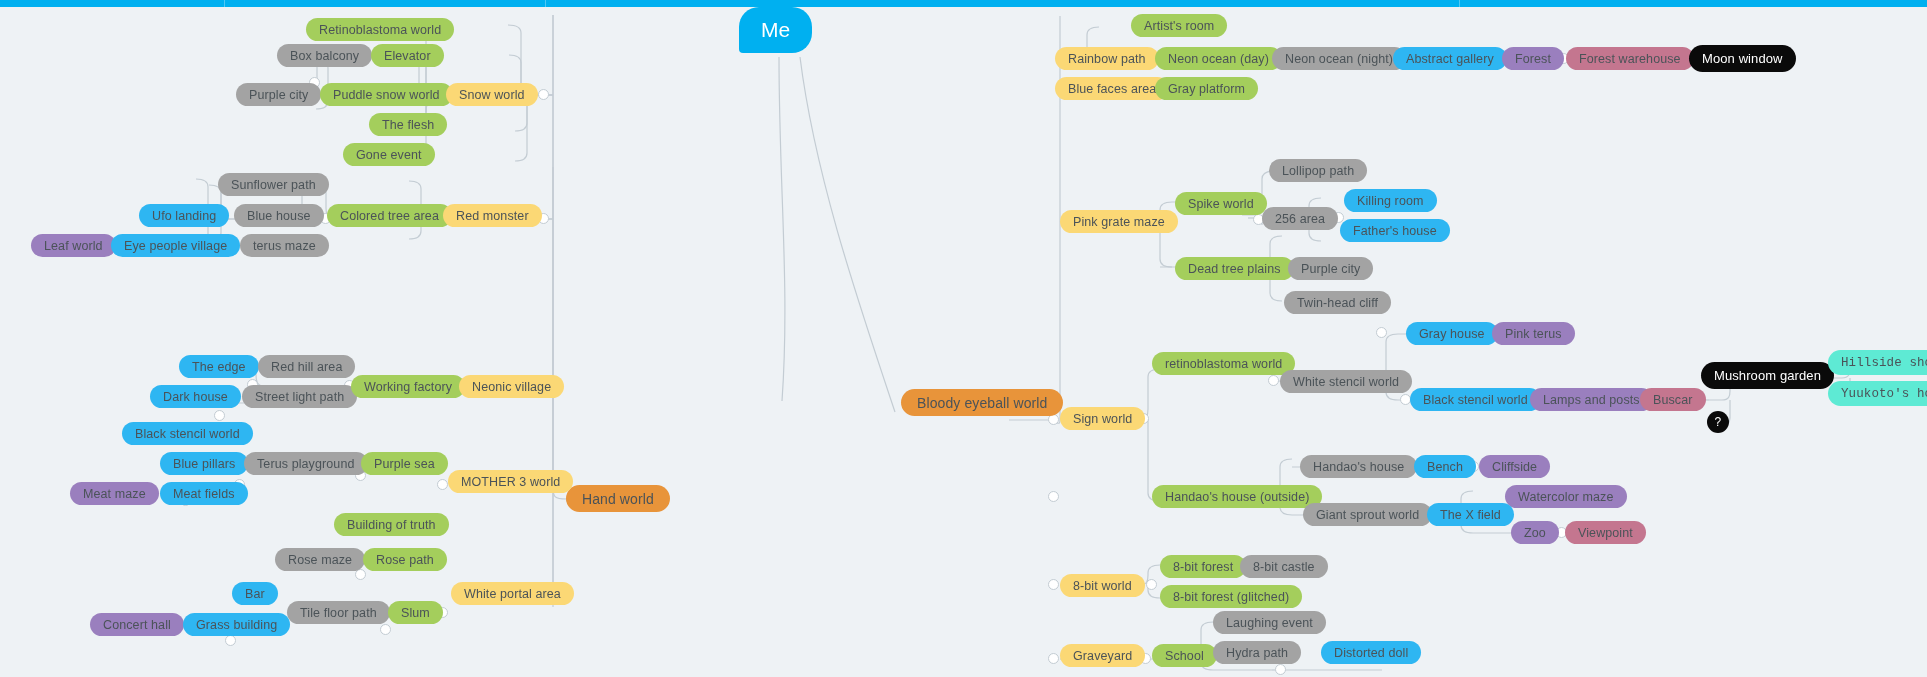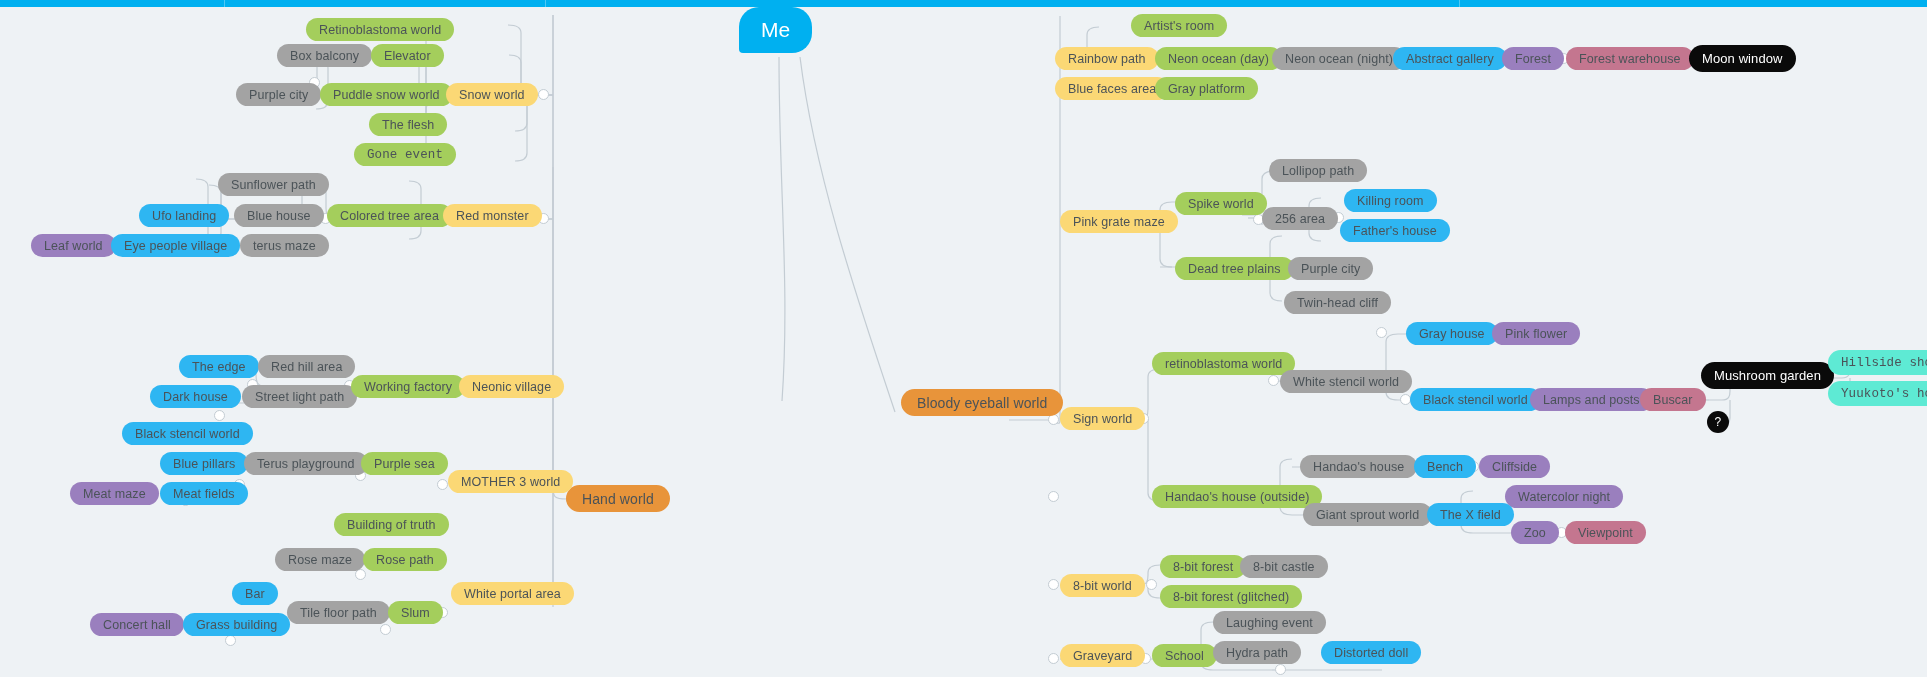--- a/index.html
+++ b/index.html
@@ -345,21 +345,21 @@
 <div class="node big c-orange" style="left:566px;top:478px;">Hand world</div>
 <div class="node big c-orange" style="left:901px;top:382px;">Bloody eyeball world</div>
 
 <div class="node c-green" style="left:306px;top:11px;">Retinoblastoma world</div>
 <div class="node c-teal" style="left:277px;top:37px;">Box balcony</div>
 <div class="node c-green" style="left:371px;top:37px;">Elevator</div>
 <div class="node c-teal" style="left:236px;top:76px;">Purple city</div>
 <div class="node c-green" style="left:320px;top:76px;">Puddle snow world</div>
 <div class="node c-yellow" style="left:446px;top:76px;">Snow world</div>
 <div class="node c-green" style="left:369px;top:106px;">The flesh</div>
-<div class="node c-green" style="left:354px;top:136px;font-family:Liberation Mono, monospace;">Gone event</div>
+<div class="node c-green" style="left:343px;top:136px;">Gone event</div>
 
 <div class="node c-teal" style="left:218px;top:166px;">Sunflower path</div>
 <div class="node c-blue" style="left:139px;top:197px;text-align:right;">Ufo landing</div>
 <div class="node c-teal" style="left:234px;top:197px;">Blue house</div>
 <div class="node c-green" style="left:327px;top:197px;">Colored tree area</div>
 <div class="node c-yellow" style="left:443px;top:197px;">Red monster</div>
 <div class="node c-purple" style="left:31px;top:227px;">Leaf world</div>
 <div class="node c-blue" style="left:111px;top:227px;">Eye people village</div>
 <div class="node c-teal" style="left:240px;top:227px;">terus maze</div>
 
@@ -403,36 +403,36 @@
 <div class="node c-green" style="left:1175px;top:185px;">Spike world</div>
 <div class="node c-blue" style="left:1344px;top:182px;">Killing room</div>
 <div class="node c-yellow" style="left:1060px;top:203px;">Pink grate maze</div>
 <div class="node c-teal" style="left:1262px;top:200px;">256 area</div>
 <div class="node c-blue" style="left:1340px;top:212px;">Father's house</div>
 <div class="node c-green" style="left:1175px;top:250px;">Dead tree plains</div>
 <div class="node c-teal" style="left:1288px;top:250px;">Purple city</div>
 <div class="node c-teal" style="left:1284px;top:284px;">Twin-head cliff</div>
 
 <div class="node c-blue" style="left:1406px;top:315px;">Gray house</div>
-<div class="node c-purple" style="left:1492px;top:315px;">Pink flower</div>
+<div class="node c-purple" style="left:1492px;top:315px;">Pink terus</div>
 <div class="node c-green" style="left:1152px;top:345px;">retinoblastoma world</div>
 <div class="node c-teal" style="left:1280px;top:363px;">White stencil world</div>
 <div class="node c-blue" style="left:1410px;top:381px;">Black stencil world</div>
 <div class="node c-purple" style="left:1530px;top:381px;">Lamps and posts</div>
 <div class="node c-pink" style="left:1640px;top:381px;">Buscar</div>
 <div class="node c-black" style="left:1701px;top:355px;height:27px;font-size:13px;">Mushroom garden</div>
 <div class="node c-white" style="left:1828px;top:343px;height:25px;">Hillside shop</div>
 <div class="node c-white" style="left:1828px;top:374px;height:25px;">Yuukoto's house</div>
 <div class="node c-dot" style="left:1707px;top:404px;">?</div>
 <div class="node c-yellow" style="left:1060px;top:400px;">Sign world</div>
 
 <div class="node c-teal" style="left:1300px;top:448px;">Handao's house</div>
 <div class="node c-blue" style="left:1414px;top:448px;">Bench</div>
 <div class="node c-purple" style="left:1479px;top:448px;">Cliffside</div>
-<div class="node c-purple" style="left:1505px;top:478px;">Watercolor night</div>
+<div class="node c-purple" style="left:1505px;top:478px;">Watercolor maze</div>
 <div class="node c-green" style="left:1152px;top:478px;">Handao's house (outside)</div>
 <div class="node c-teal" style="left:1303px;top:496px;">Giant sprout world</div>
 <div class="node c-blue" style="left:1427px;top:496px;">The X field</div>
 <div class="node c-purple" style="left:1511px;top:514px;">Zoo</div>
 <div class="node c-pink" style="left:1565px;top:514px;">Viewpoint</div>
 
 <div class="node c-green" style="left:1160px;top:548px;">8-bit forest</div>
 <div class="node c-teal" style="left:1240px;top:548px;">8-bit castle</div>
 <div class="node c-yellow" style="left:1060px;top:567px;">8-bit world</div>
 <div class="node c-green" style="left:1160px;top:578px;">8-bit forest (glitched)</div>

